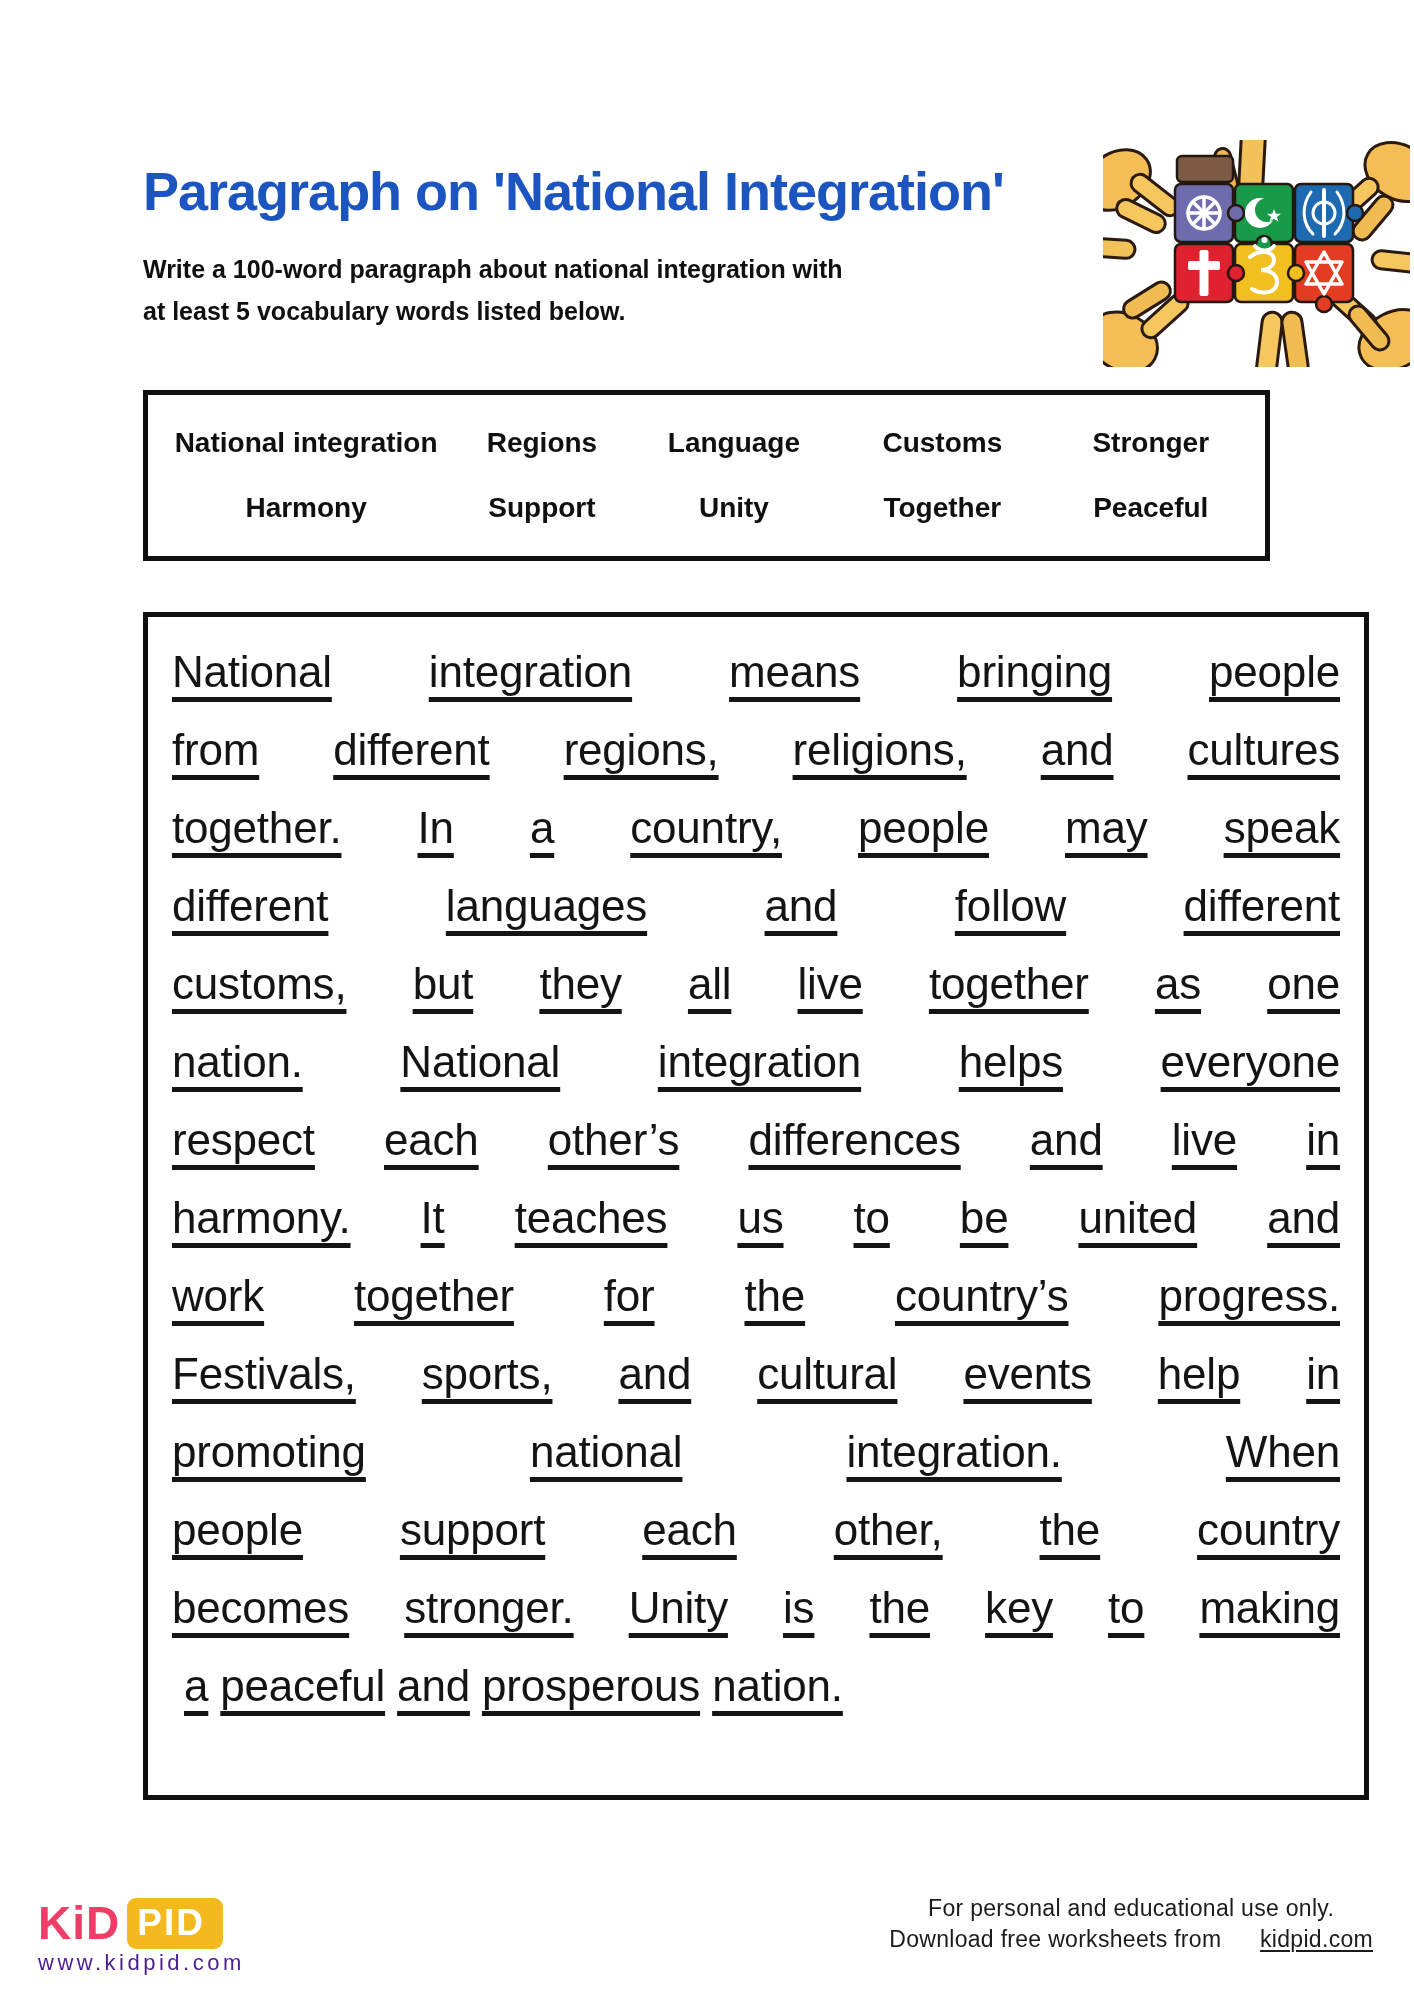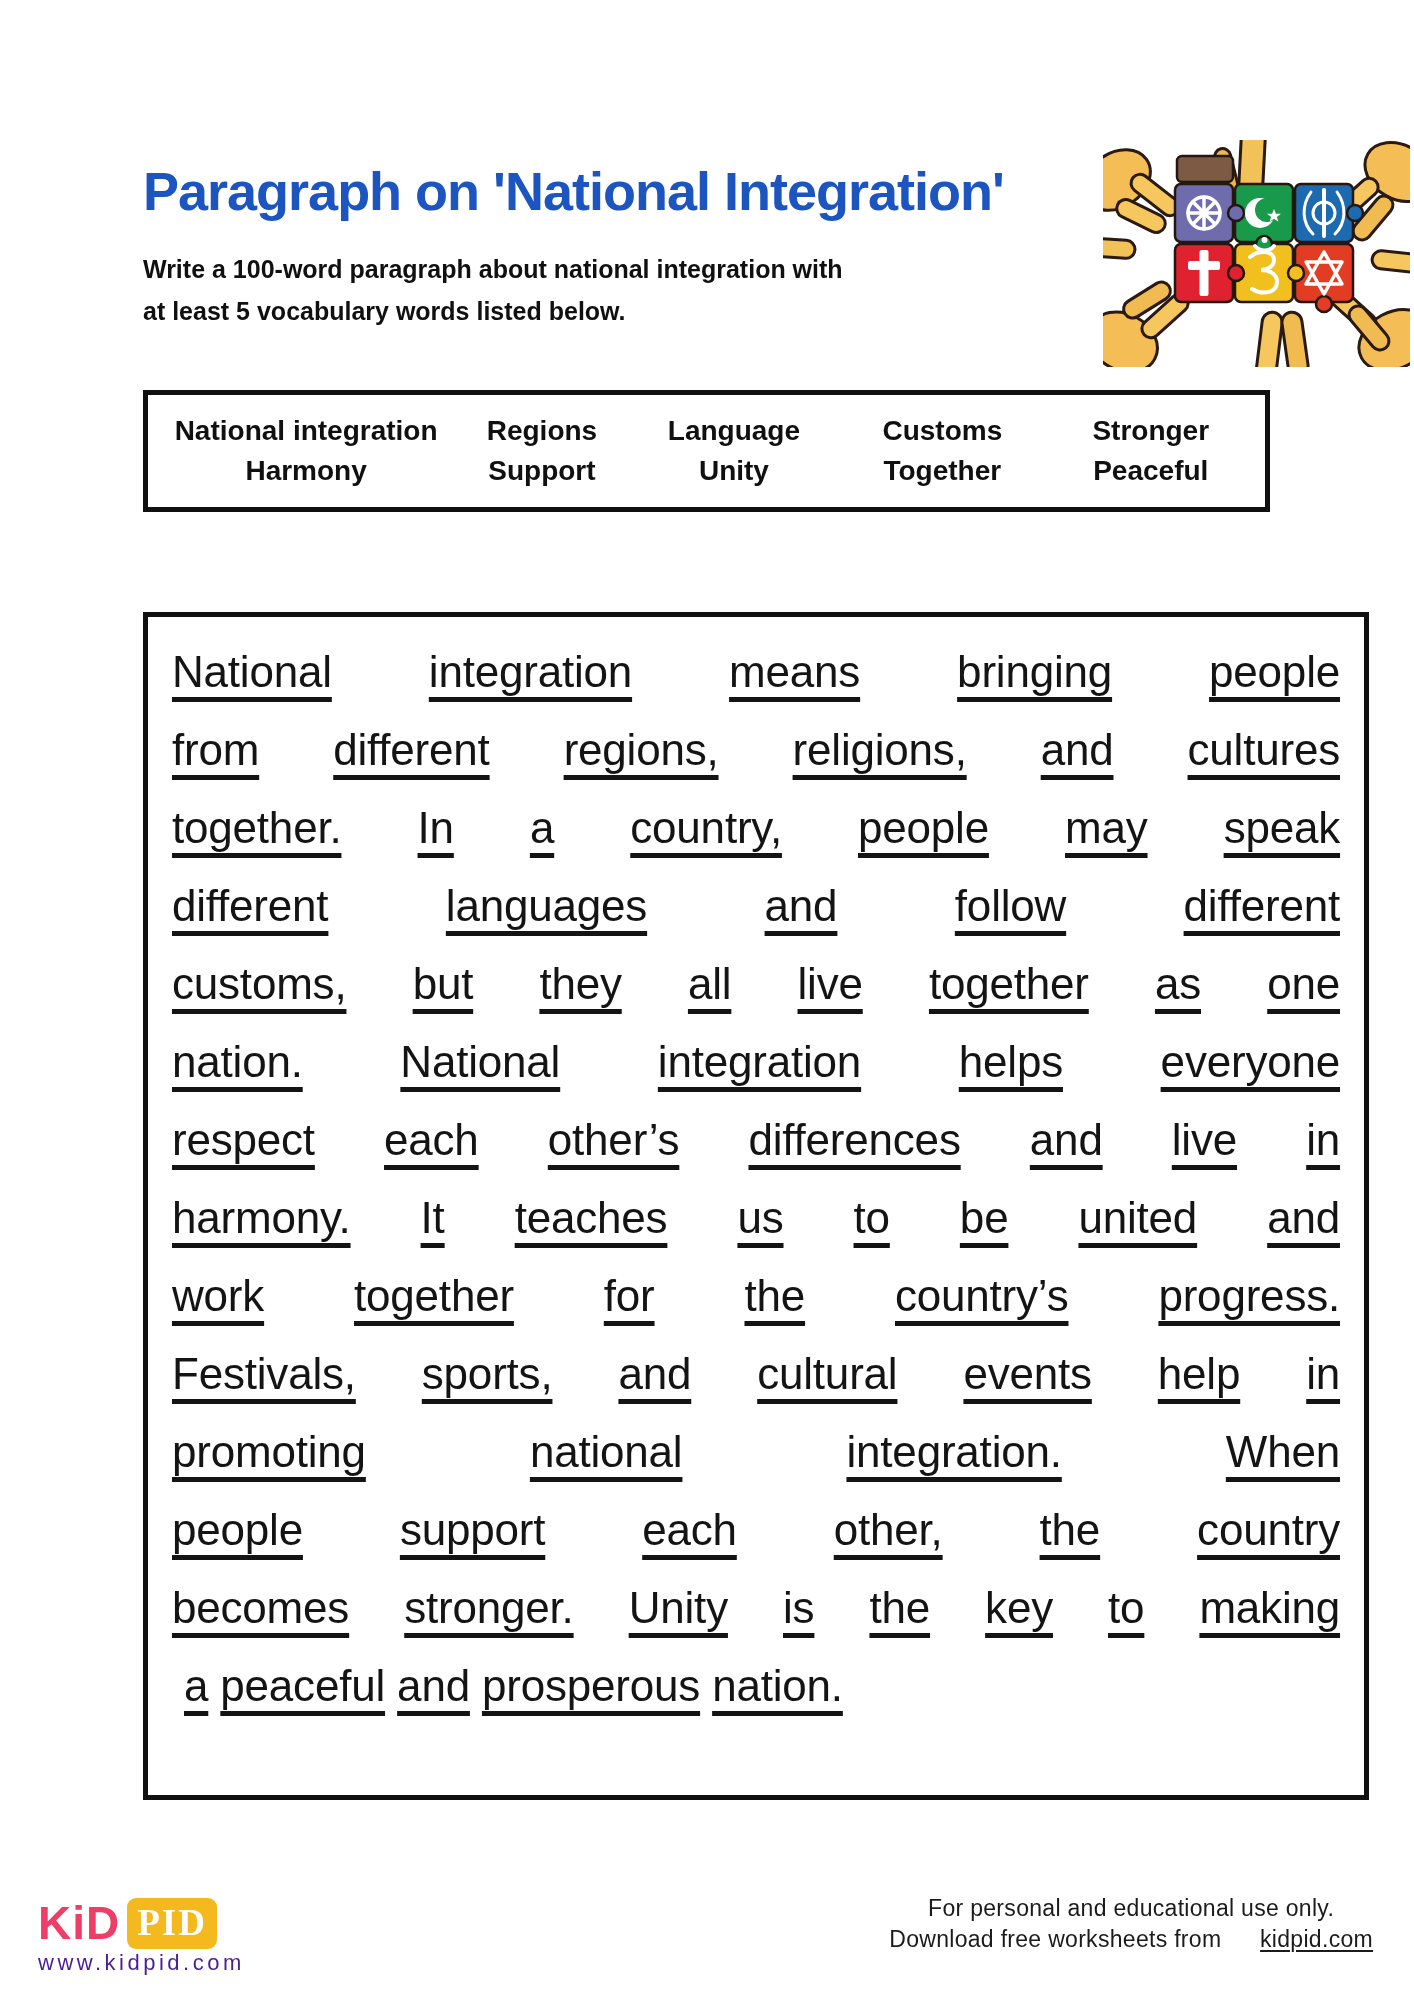--- a/index.html
+++ b/index.html
@@ -13,21 +13,21 @@
     color:#1c55c0;white-space:nowrap;
   }
   .page-subtitle{
     position:absolute;left:143px;top:248px;
     font-weight:700;font-size:25px;line-height:42px;color:#101010;
   }
   .illustration{
     position:absolute;left:1103px;top:140px;width:307px;height:227px;
   }
   .vocab-box{
-    position:absolute;left:143px;top:390px;width:1127px;height:122px;
+    position:absolute;left:143px;top:390px;width:1127px;height:171px;
     border:5px solid #101010;box-sizing:border-box;
     display:grid;grid-template-columns:27% 16% 19% 19% 19%;
     grid-template-rows:1fr 1fr;align-items:center;padding:16px 10px;
   }
   .vocab-word{
     text-align:center;font-weight:700;font-size:28px;color:#101010;white-space:nowrap;
   }
   .para-box{
     position:absolute;left:143px;top:612px;width:1226px;height:1188px;
     border:5px solid #101010;box-sizing:border-box;padding:16px 24px 0 24px;
@@ -40,21 +40,21 @@
     text-decoration:underline;
     text-decoration-thickness:5px;
     text-underline-offset:10px;
   }
   .pline.last{text-align-last:left;margin-left:12px;}
   .footer-logo{position:absolute;left:38px;top:1896px;}
   .logo-row{display:flex;align-items:center;}
   .logo-kid{font-weight:800;font-size:46px;color:#ee3e68;letter-spacing:1px;}
   .logo-pid{
     margin-left:7px;background:#f3b91f;color:#ffffff;font-weight:800;
-    font-size:37px;line-height:1;padding:6px 10px 8px 10px;border-radius:9px;letter-spacing:2px;font-family:Liberation Serif, serif;
+    font-size:37px;line-height:1;padding:6px 18px 8px 10px;border-radius:9px;letter-spacing:2px;
   }
   .logo-url{font-size:22px;letter-spacing:3.5px;color:#4c1d95;}
   .footer-notice{
     position:absolute;right:41px;top:1893px;text-align:center;
     font-size:23px;line-height:31px;color:#1b1b1b;letter-spacing:0.3px;
   }
   .notice-link{text-decoration:underline;text-underline-offset:3px;margin-left:32px;}
 </style>
 </head>
 <body>

